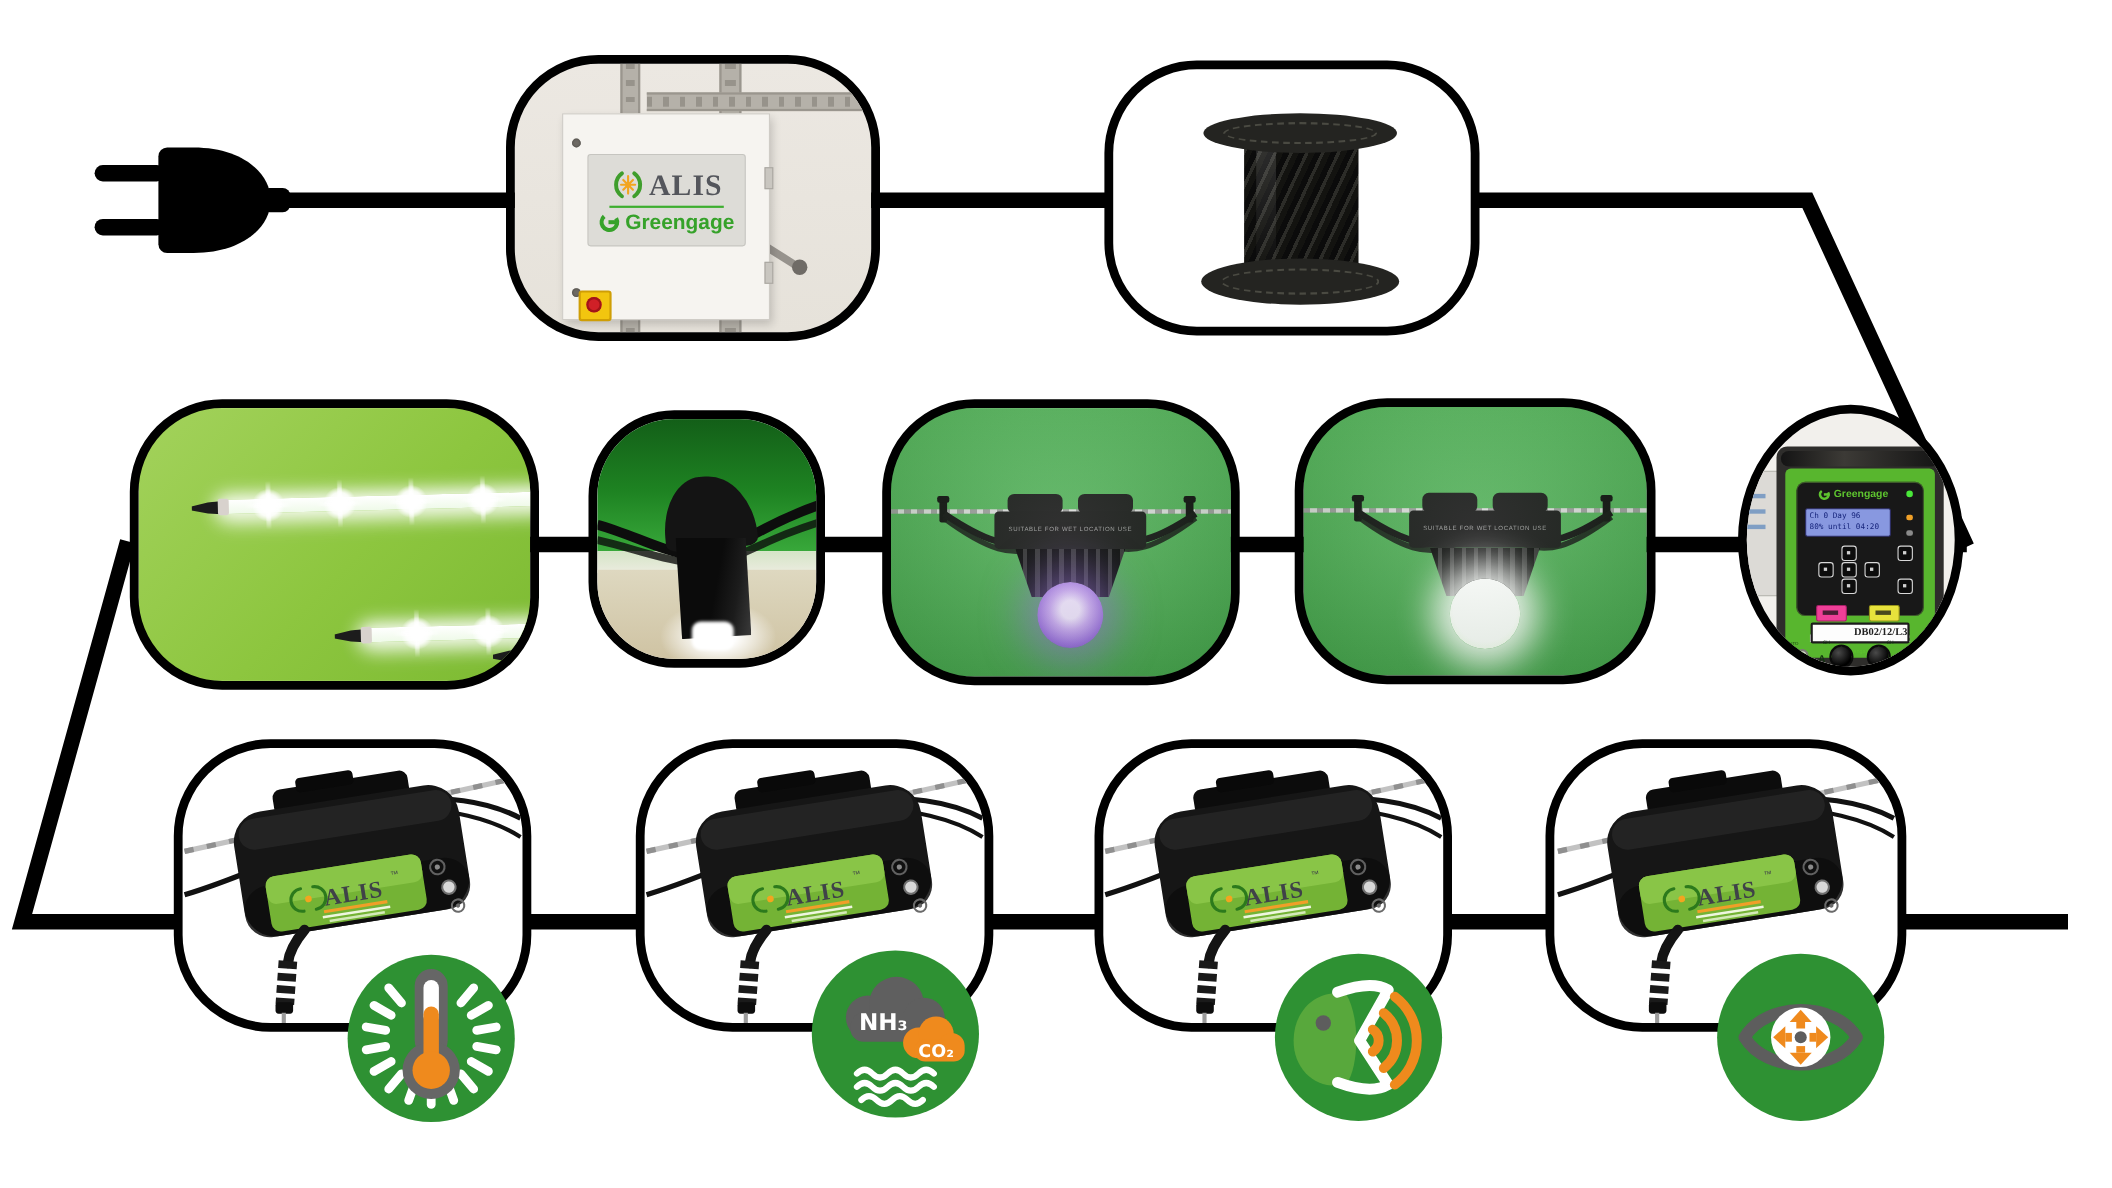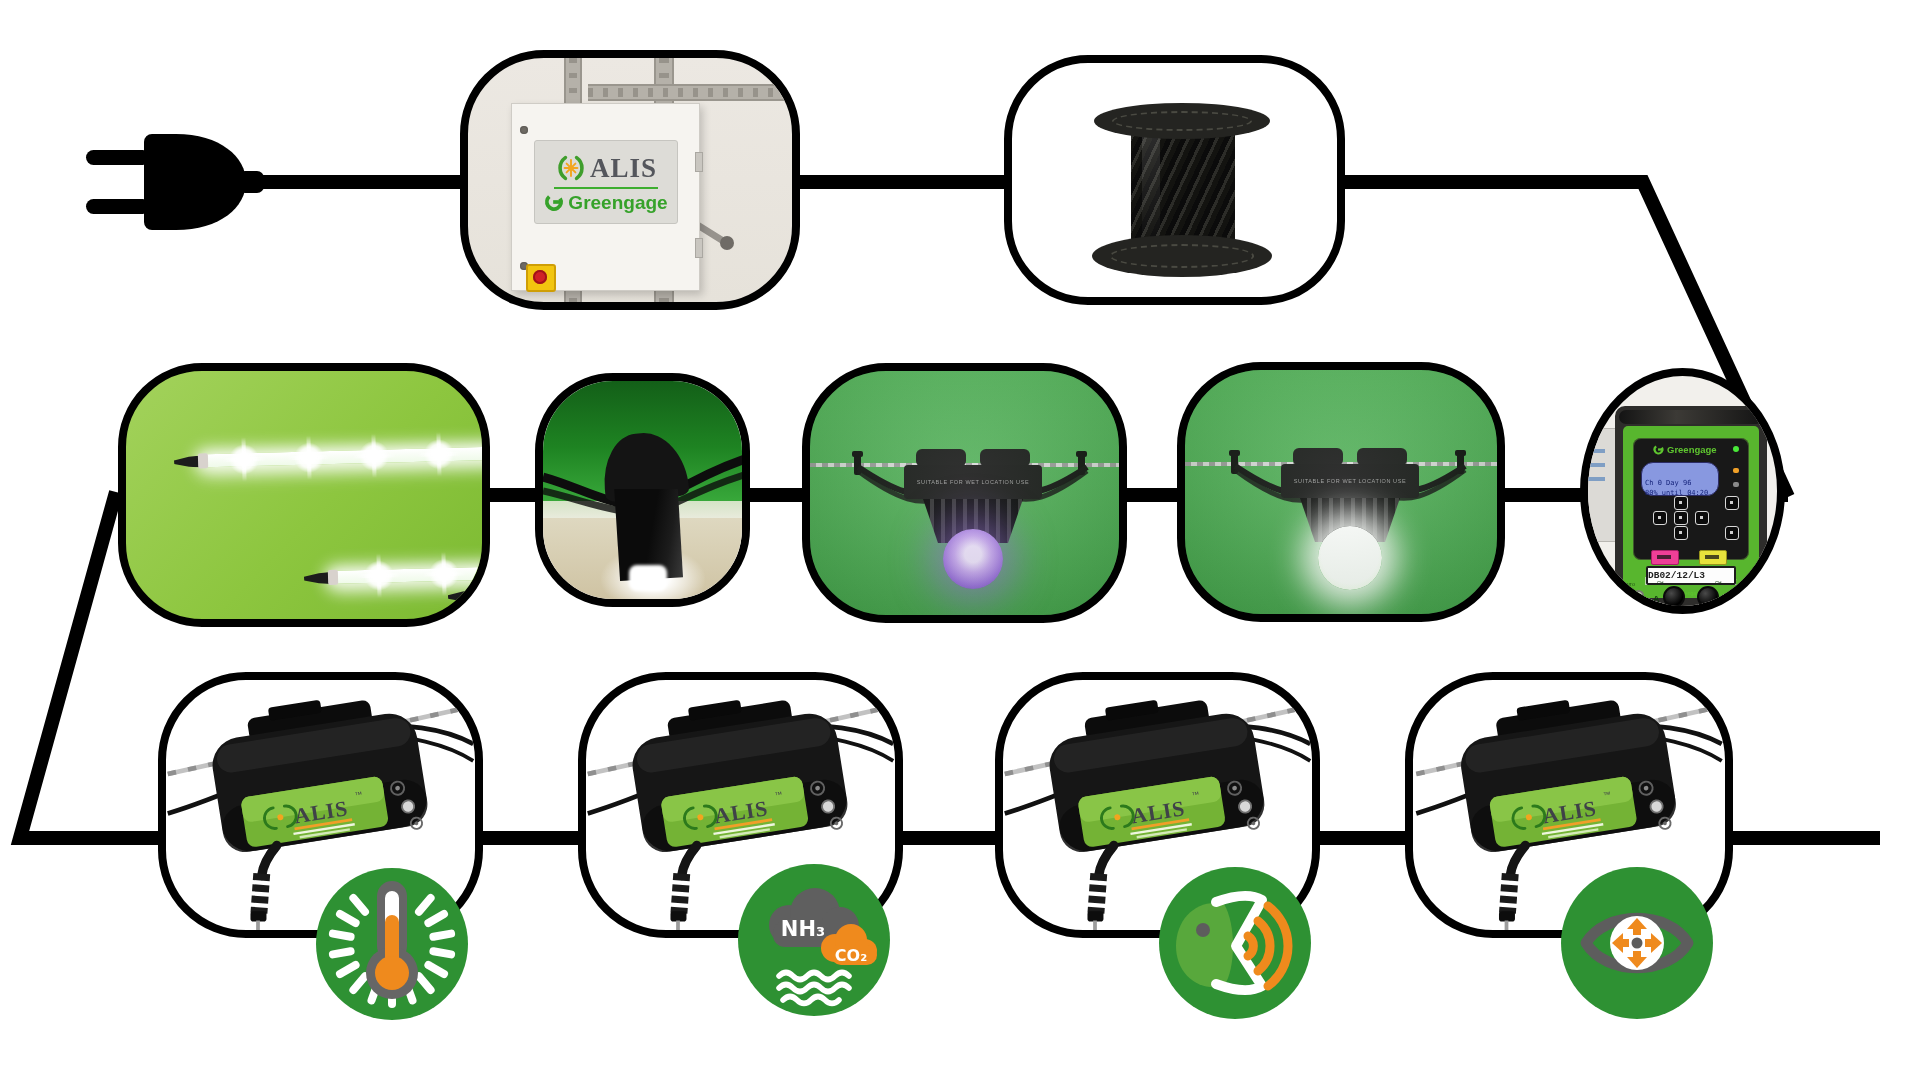--- a/index.html
+++ b/index.html
@@ -105,32 +105,32 @@
   #dtd-node{left:1580px;top:368px;width:205px;height:246px;border-radius:50%;background:#f2f0ec;}
   .din-box{position:absolute;left:-8px;top:52px;width:36px;height:112px;background:#dcdad6;border:1px solid #b9b7b2;}
   .din-box i{position:absolute;left:6px;width:18px;height:4px;background:#7f9ec4;display:block;}
   .dtd-dev{position:absolute;left:27px;top:30px;width:152px;height:200px;background:#2e2d2b;border-radius:10px;}
   .dtd-top{position:absolute;left:4px;top:4px;right:4px;height:14px;background:linear-gradient(90deg,#141414,#3c3a36 40%,#141414);border-radius:7px;}
   .dtd-face{position:absolute;left:8px;top:20px;width:136px;height:172px;background:#58b62e;border-radius:5px;}
   .dtd-panel{position:absolute;left:10px;top:12px;width:116px;height:122px;background:#181818;border-radius:8px;
     box-shadow:inset 0 0 0 1px rgba(134,212,79,.35);}
   .dtd-logo{position:absolute;left:20px;top:6px;display:flex;align-items:center;gap:3px;}
   .dtd-logo b{color:#5ec52f;font-size:9.5px;}
-  .lcd{position:absolute;left:8px;top:24px;width:78px;height:26px;background:#8898e0;border:1px solid #2c2c66;border-radius:12px;
-    font-family:"DejaVu Sans Mono",monospace;font-size:7px;color:#17257c;line-height:1.4;padding:16px 3px;box-sizing:border-box;white-space:nowrap;}
+  .lcd{position:absolute;left:8px;top:24px;width:78px;height:26px;background:#8898e0;border:1px solid #2c2c66;border-radius:2px;
+    font-family:"DejaVu Sans Mono",monospace;font-size:7px;color:#17257c;line-height:1.4;padding:2px 3px;box-sizing:border-box;white-space:nowrap;}
   .led-dot{position:absolute;border-radius:50%;}
   .key{position:absolute;width:14px;height:14px;background:#0c0c0c;border:1.5px solid #d8d8d8;border-radius:3px;box-sizing:border-box;}
   .key::after{content:"";position:absolute;left:4px;top:4px;width:3px;height:3px;background:#cfcfcf;}
   .btn-pink{position:absolute;left:18px;top:112px;width:26px;height:13px;background:#ee3f97;border:1px solid #a51f66;border-radius:2px;}
   .btn-yellow{position:absolute;left:66px;top:112px;width:26px;height:13px;background:#e7e23c;border:1px solid #97931a;border-radius:2px;}
   .btn-pink i,.btn-yellow i{position:absolute;left:5px;top:4px;width:14px;height:4px;background:rgba(20,20,20,.75);display:block;}
   .dtd-title{position:absolute;left:0;right:0;top:138px;text-align:center;color:#f2f2f2;font-weight:bold;font-size:10px;letter-spacing:.4px;}
   .dtd-url{position:absolute;left:0;right:0;top:152px;text-align:center;color:#5ec52f;font-size:5px;}
   .dtd-id{position:absolute;left:50%;transform:translateX(-50%);top:140px;width:86px;height:15px;background:#fdfdfd;border:2px solid #1c1c1c;border-radius:2px;
-    font-family:Liberation Mono, monospace;font-weight:bold;font-size:9.5px;color:#222;text-align:left;line-height:15px;}
+    font-family:Liberation Serif, serif;font-weight:bold;font-size:9.5px;color:#222;text-align:right;line-height:15px;}
   .knob{position:absolute;width:22px;height:22px;border-radius:50%;background:radial-gradient(circle at 35% 30%,#4a4a4a,#000 70%);border:2px solid #0a0a0a;box-sizing:border-box;}
   .dtd-sw{position:absolute;width:11px;height:11px;border-radius:50%;background:#d8d5d0;border:2px solid #7a7a74;box-sizing:border-box;}
   .kn-label{position:absolute;font-weight:bold;font-size:9px;color:#10330e;}
   .ch-label{position:absolute;font-size:4.5px;color:#10330e;}
   .sw-stack{position:absolute;font-size:4px;color:#10330e;line-height:1.3;}
   .pipe{position:absolute;top:196px;width:24px;height:56px;background:#e7e4de;border:1px solid #c6c3bc;}
 
   
   .sensor-node{top:672px;width:325px;height:266px;border-radius:88px;}
   .sensor-svg{width:100%;height:100%;}

